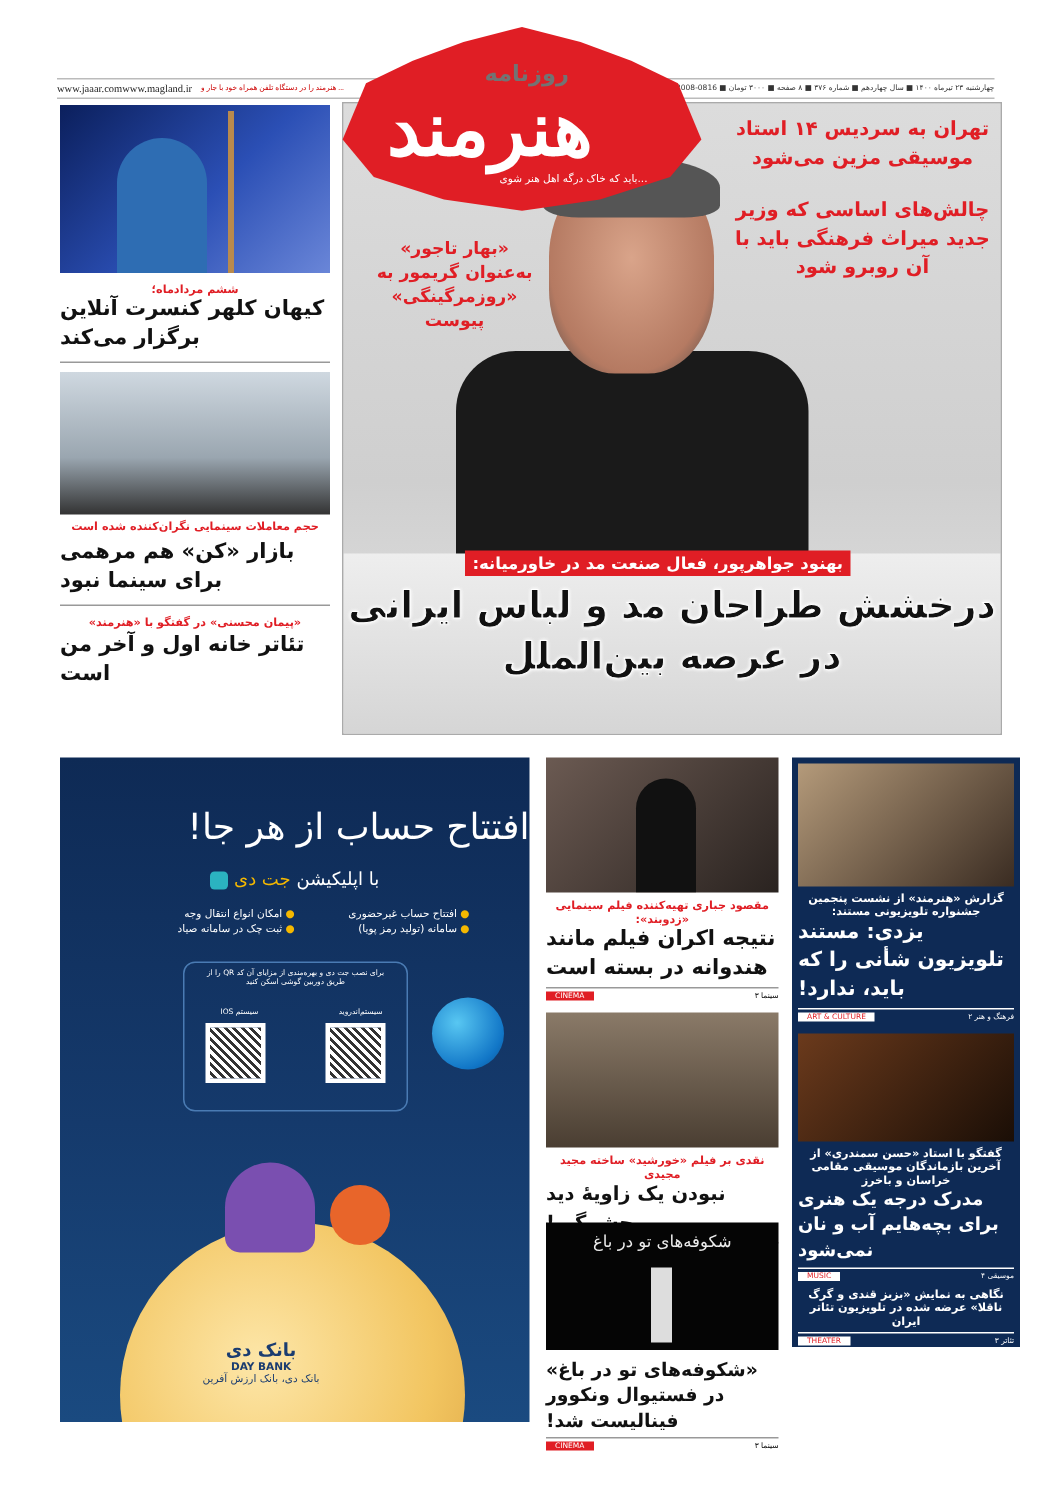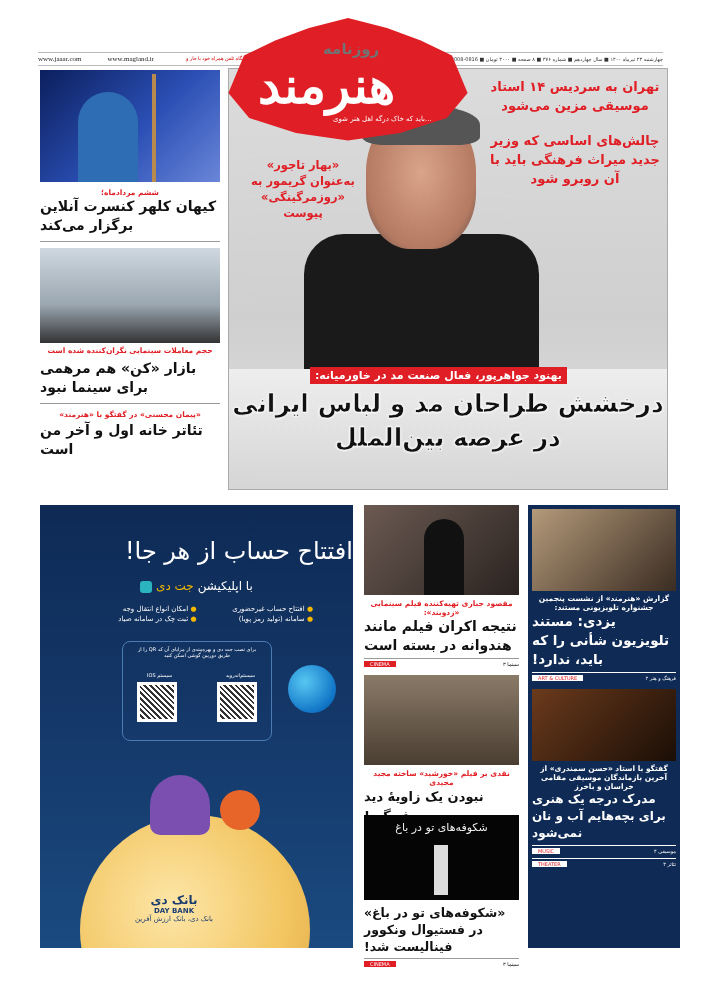--- a/index.html
+++ b/index.html
@@ -1,18 +1,18 @@
 <!DOCTYPE html>
 <html><head>
 <meta charset="utf-8">
 <style>
 *{box-sizing:border-box;margin:0;padding:0}
 body{width:701px;height:1000px;background:#fff;font-family:"DejaVu Sans",sans-serif;position:relative;overflow:hidden}
 .topline{position:absolute;left:38px;right:38px;top:54px;height:10px;display:flex;justify-content:space-between;align-items:center;font-size:5px;color:#333}
-.topline .urls{font-family:"Liberation Serif",serif;font-size:7px;color:#222;display:flex;gap:26px}
+.topline .urls{font-family:"Liberation Serif",serif;font-size:7px;color:#222;display:flex;gap:0}
 .topline .note{color:#c00;font-size:5px;margin-left:6px}
 .rule{position:absolute;left:38px;right:38px;height:1px;background:#bbb}
 .logo{position:absolute;left:218px;top:18px;width:260px;height:125px}
 .logo .blob{position:absolute;inset:0;background:#e01e25;border-radius:50% 50% 45% 45%/60% 60% 40% 40%;clip-path:polygon(4% 60%,10% 30%,22% 18%,35% 8%,50% 0,65% 8%,78% 18%,90% 30%,96% 60%,88% 80%,70% 92%,50% 98%,30% 92%,12% 80%)}
 .logo .pre{position:absolute;left:105px;top:22px;color:#737373;font-weight:bold;font-size:15px;direction:rtl}
 .logo .main{position:absolute;left:40px;top:38px;color:#fff;font-weight:bold;font-size:50px;direction:rtl;font-family:"DejaVu Serif",serif;letter-spacing:-2px}
 .logo .slogan{position:absolute;left:115px;top:97px;color:#fff;font-size:7px;direction:rtl}
 .hero{position:absolute;left:228px;top:68px;width:440px;height:422px;background:linear-gradient(180deg,#dcdcdc,#cfcfcf 60%,#e4e4e4);overflow:hidden;border:1px solid #aaa}
 .hero .person{position:absolute;left:75px;top:40px;width:235px;height:310px}
 .hero .head{position:absolute;left:62px;top:0;width:110px;height:140px;background:radial-gradient(ellipse at 50% 45%,#d9a48a,#b57a62 70%,#444 100%);border-radius:45% 45% 40% 40%}
@@ -37,21 +37,21 @@
 .ad .qrbox{position:absolute;left:82px;top:136px;width:150px;height:100px;border:1px solid #4a7bb3;border-radius:8px;color:#fff;font-size:5px;text-align:center;direction:rtl;padding-top:4px}
 .qr{position:absolute;width:40px;height:40px;background:repeating-linear-gradient(45deg,#fff 0 2px,#333 2px 4px);border:3px solid #fff}
 .ad .planet{position:absolute;left:40px;top:310px;width:230px;height:230px;border-radius:50%;background:radial-gradient(circle at 40% 40%,#fde6a8,#f2c560 60%,#d9a040)}
 .ad .earth{position:absolute;left:248px;top:160px;width:48px;height:48px;border-radius:50%;background:radial-gradient(circle at 35% 35%,#58c7f2,#1176c7 70%,#0a4c8a)}
 .ad .bank{position:absolute;left:95px;top:388px;color:#1a3c70;font-size:8px;text-align:center;direction:rtl;font-weight:bold}
 .ad .bank .en{font-size:7px;color:#1a3c70}
 .midcol{position:absolute;left:364px;width:155px}
 .img{background:#777;position:relative;overflow:hidden}
 .secbar{display:flex;justify-content:space-between;align-items:center;border-top:1px solid #999;margin-top:3px;padding-top:2px;font-size:5px}
 .secbar .tag{background:#e01e25;color:#fff;padding:0 6px}
-.rightcol{position:absolute;left:528px;top:505px;width:152px;height:443px;background:#0e2a55;padding:4px}
+.rightcol{position:absolute;left:528px;top:505px;width:152px;height:393px;background:#0e2a55;padding:4px}
 .rightcol .kicker,.rightcol .headline{color:#fff}
 .rightcol .secbar{border-top:1px solid #fff;color:#fff}
 .rightcol .secbar .tag{background:#fff;color:#e01e25}
 </style>
 </head>
 <body>
 
 <div class="rule" style="top:52px"></div>
 <div class="topline">
   <div class="urls">
@@ -187,18 +187,19 @@
   <div style="margin-top:8px">
     <div class="img" style="height:72px;background:linear-gradient(135deg,#6b3a1c,#1a0e06)"></div>
     <div class="kicker" style="margin-top:3px">گفتگو با استاد «حسن سمندری» از آخرین بازماندگان موسیقی مقامی خراسان و باخرز</div>
     <div class="headline" style="font-size:12px;line-height:17px">مدرک درجه یک هنری برای بچه‌هایم آب و نان نمی‌شود</div>
     <div class="secbar">
       <span class="tag">MUSIC</span>
       <span>موسیقی ۴</span>
     </div>
   </div>
   <div style="margin-top:4px">
+    <div class="kicker">نگاهی به نمایش «بزبز قندی و گرگ ناقلا» عرضه شده در تلویزیون تئاتر ایران</div>
     <div class="secbar">
       <span class="tag">THEATER</span>
       <span>تئاتر ۳</span>
     </div>
   </div>
 </div>
 
 </body></html>

